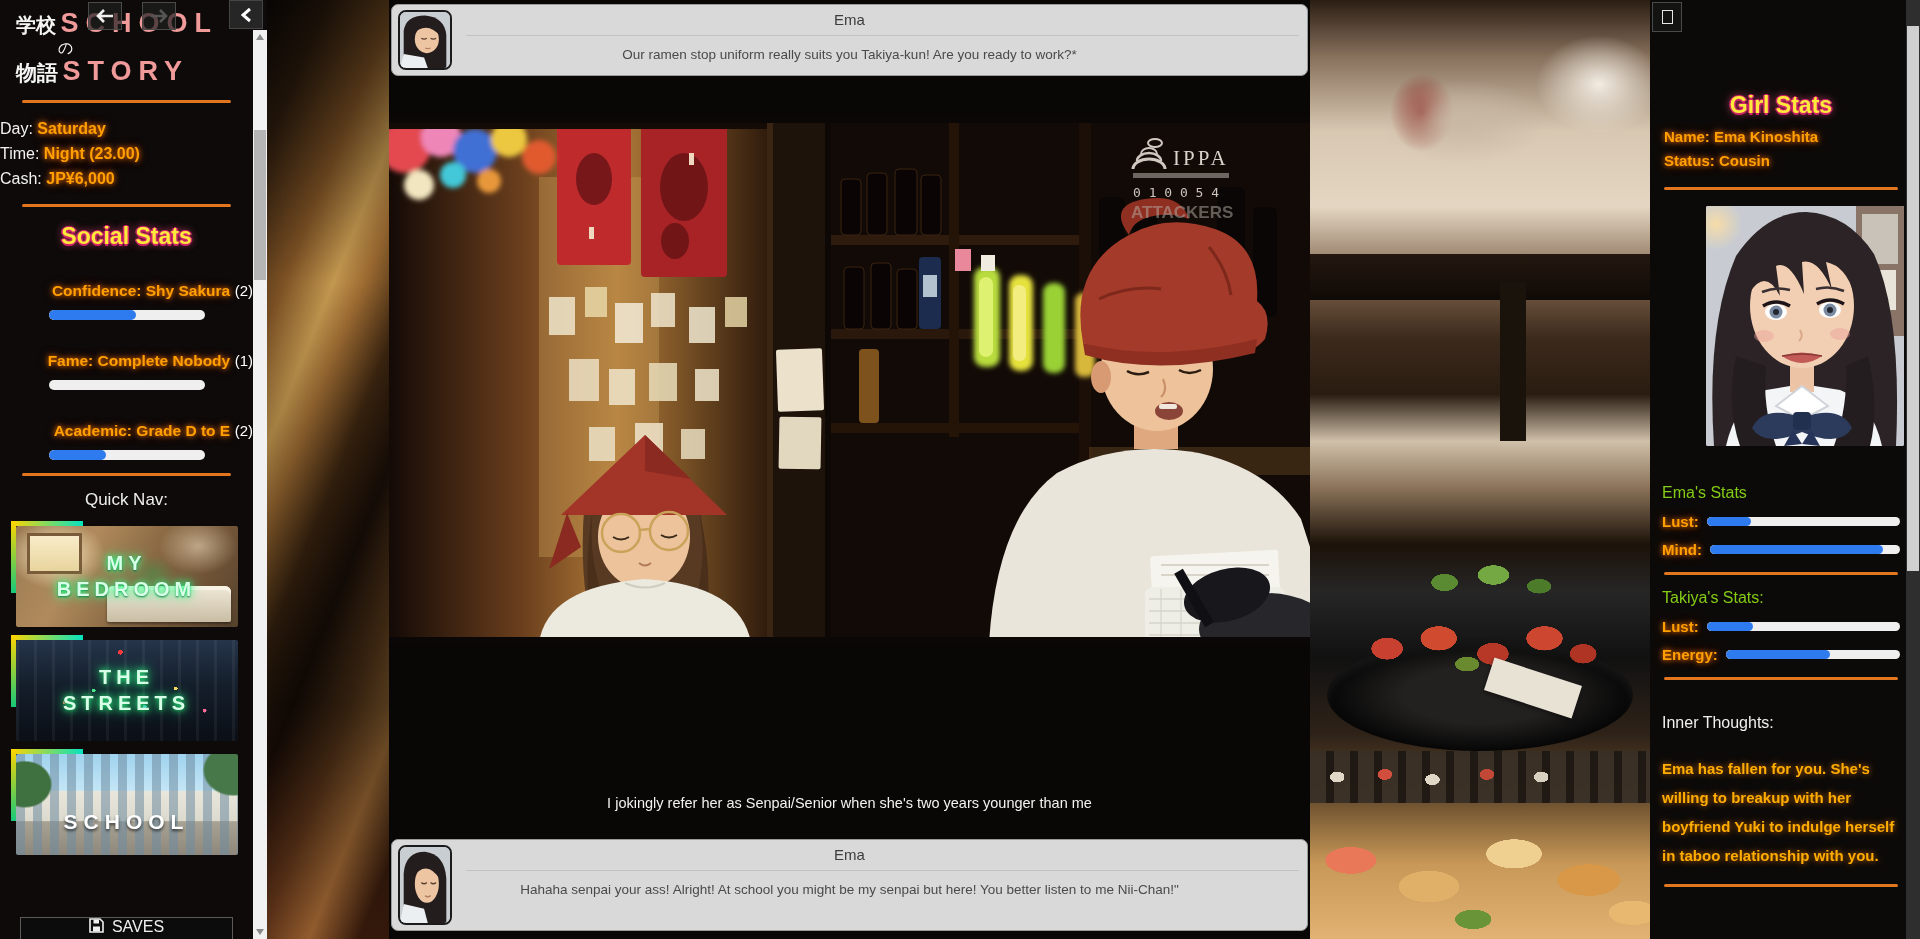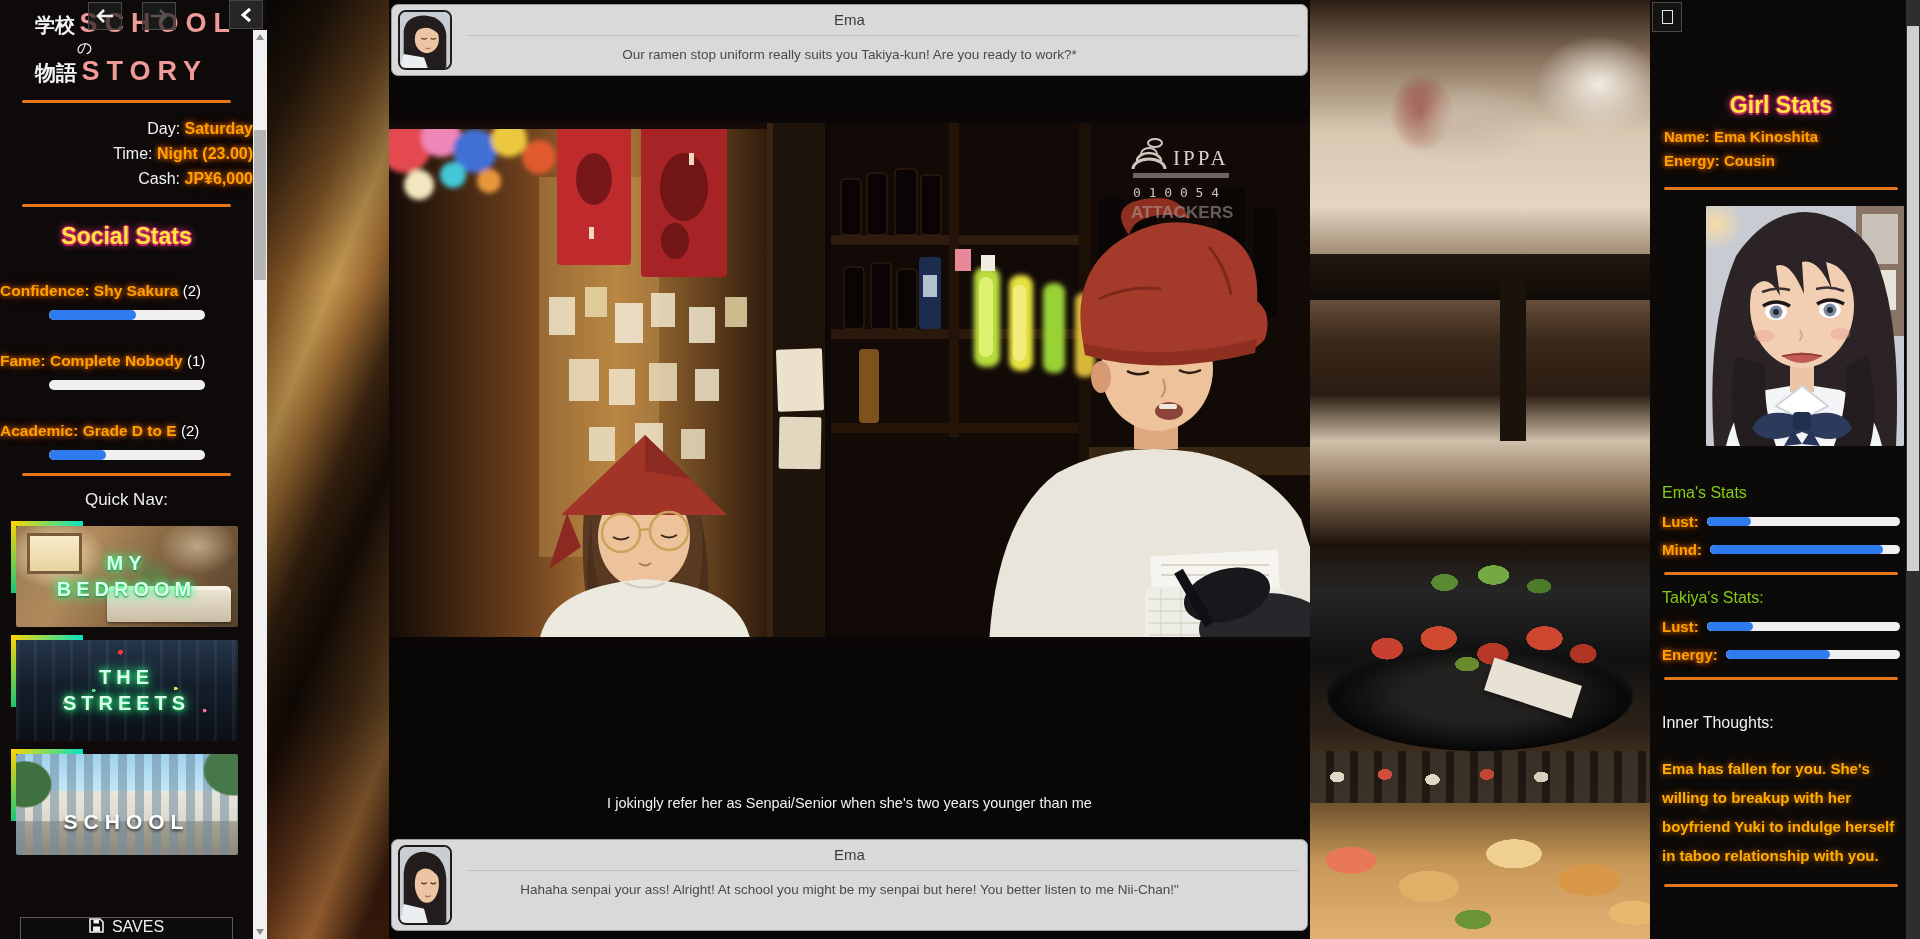--- a/index.html
+++ b/index.html
@@ -58,32 +58,32 @@
 
   
   .sidebar { position:absolute; left:0; top:0; width:267px; height:939px;
     background:rgba(13,11,10,.95); color:#eee; }
   .sb-content { width:253px; position:relative; height:100%; }
   .nav-btn { position:absolute; top:2px; width:34px; height:28px; border:1px solid #4a4a4a;
     background:rgba(32,32,32,.7); display:flex; align-items:center; justify-content:center; cursor:pointer; }
   .nav-back { left:88px; } .nav-fwd { left:142px; }
   .collapse-btn { position:absolute; top:0; left:229px; width:34px; height:29px; border:1px solid #454545;
     background:#262626; display:flex; align-items:center; justify-content:center; cursor:pointer; }
-  .logo { padding:8px 0 0 35px; line-height:1.15; }
+  .logo { padding:8px 0 0 16px; line-height:1.15; }
   .logo .jp { color:#f5f5f5; font-weight:bold; }
   .logo .en { color:#f09a9a; font-weight:bold; letter-spacing:7px; font-size:27px; }
   .logo-l1 .jp { font-size:20px; } .logo-l2 { font-size:15px; color:#fff; padding-left:42px; }
   .logo-l3 .jp { font-size:21px; }
   .divider { border:none; border-top:3px solid #e2761e; margin:13px 22px; border-radius:2px; }
-  .info-row { text-align:right; font-size:16px; line-height:25px; color:#f2f2f2; }
+  .info-row { text-align:left; font-size:16px; line-height:25px; color:#f2f2f2; }
   .glow-orange { color:#ffa000; font-weight:bold;
     text-shadow:0 0 5px rgba(255,120,0,.9),0 0 10px rgba(255,100,0,.5); }
   .h-yellow { text-align:center; color:#ffe93b; font-weight:bold; font-size:23px; margin:16px 0 6px;
     text-shadow:-1.5px 0 #d0246a,1.5px 0 #d0246a,0 -1.5px #d0246a,0 1.5px #d0246a,0 0 8px #ff4d88; }
-  .stat { text-align:left; margin-top:32px; }
+  .stat { text-align:right; margin-top:32px; }
   .stat-label { font-size:15.5px; }
   .stat-level { color:#fff; font-weight:normal; font-size:15px; text-shadow:none; }
   .track { width:156px; height:10px; background:#efefef; border-radius:6px; margin:10px auto 0; overflow:hidden; }
   .fill { height:100%; background:#2e7bf0; border-radius:6px; }
   .qn-title { text-align:center; color:#eee; font-size:17px; margin:14px 0 16px; }
   .nav-card { position:relative; width:222px; height:101px; margin:0 auto 13px; cursor:pointer;
     border-radius:4px; }
   .nav-card::before { content:""; position:absolute; top:-5px; left:-5px; width:72px; height:5px;
     background:linear-gradient(90deg,#ffd400,#06e2c0); }
   .nav-card::after { content:""; position:absolute; top:-5px; left:-5px; width:5px; height:72px;
@@ -521,21 +521,21 @@
 </main>
 
 <aside class="panel">
   <div class="toggle-btn">
     <div class="toggle-glyph"></div>
   </div>
 
   <div class="panel-content">
     <div class="h-yellow gs-title">Girl Stats</div>
     <div class="gp-line glow-orange">Name: Ema Kinoshita</div>
-    <div class="gp-line glow-orange">Energy: Cousin</div>
+    <div class="gp-line glow-orange">Status: Cousin</div>
 
     <hr class="divider">
 
     <div class="portrait">
       <svg viewBox="0 0 198 240" preserveAspectRatio="none">
         <rect width="198" height="240" fill="#c8ccd2"></rect>
         <radialGradient id="lamp">
             <stop offset="0" stop-color="#f6dca8"></stop>
             <stop offset="1" stop-color="#f6dca8" stop-opacity="0"></stop>
           </radialGradient>

